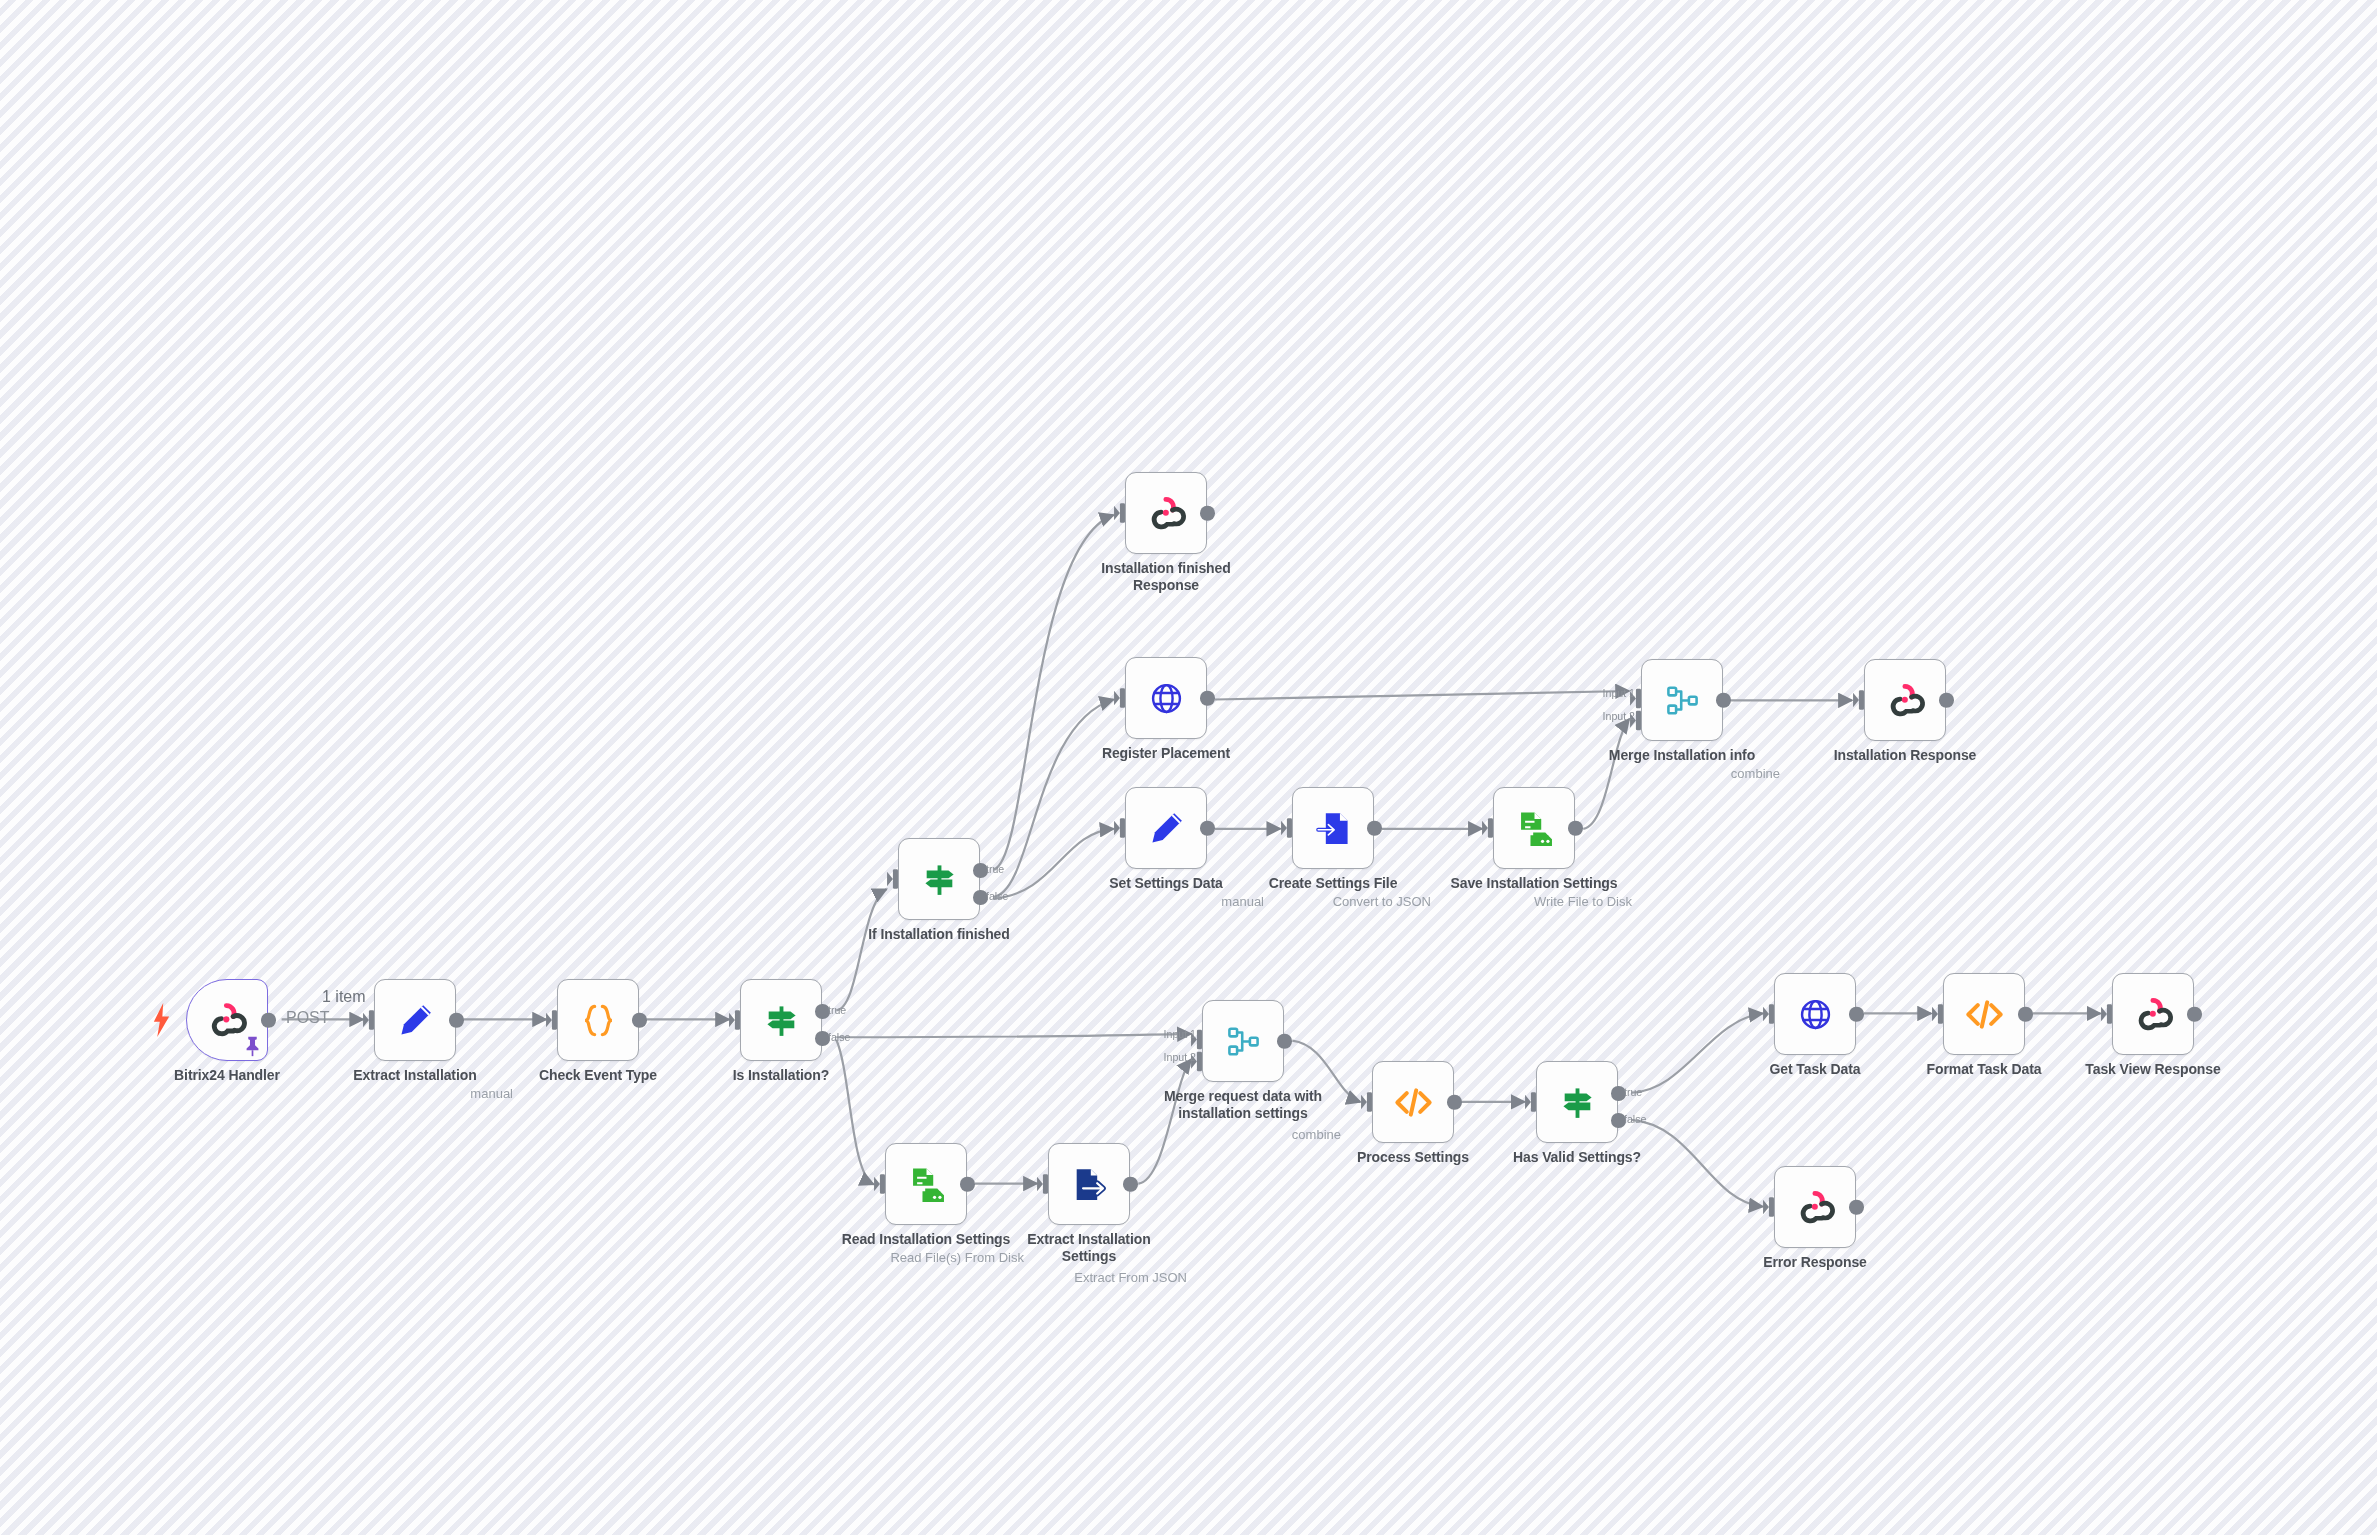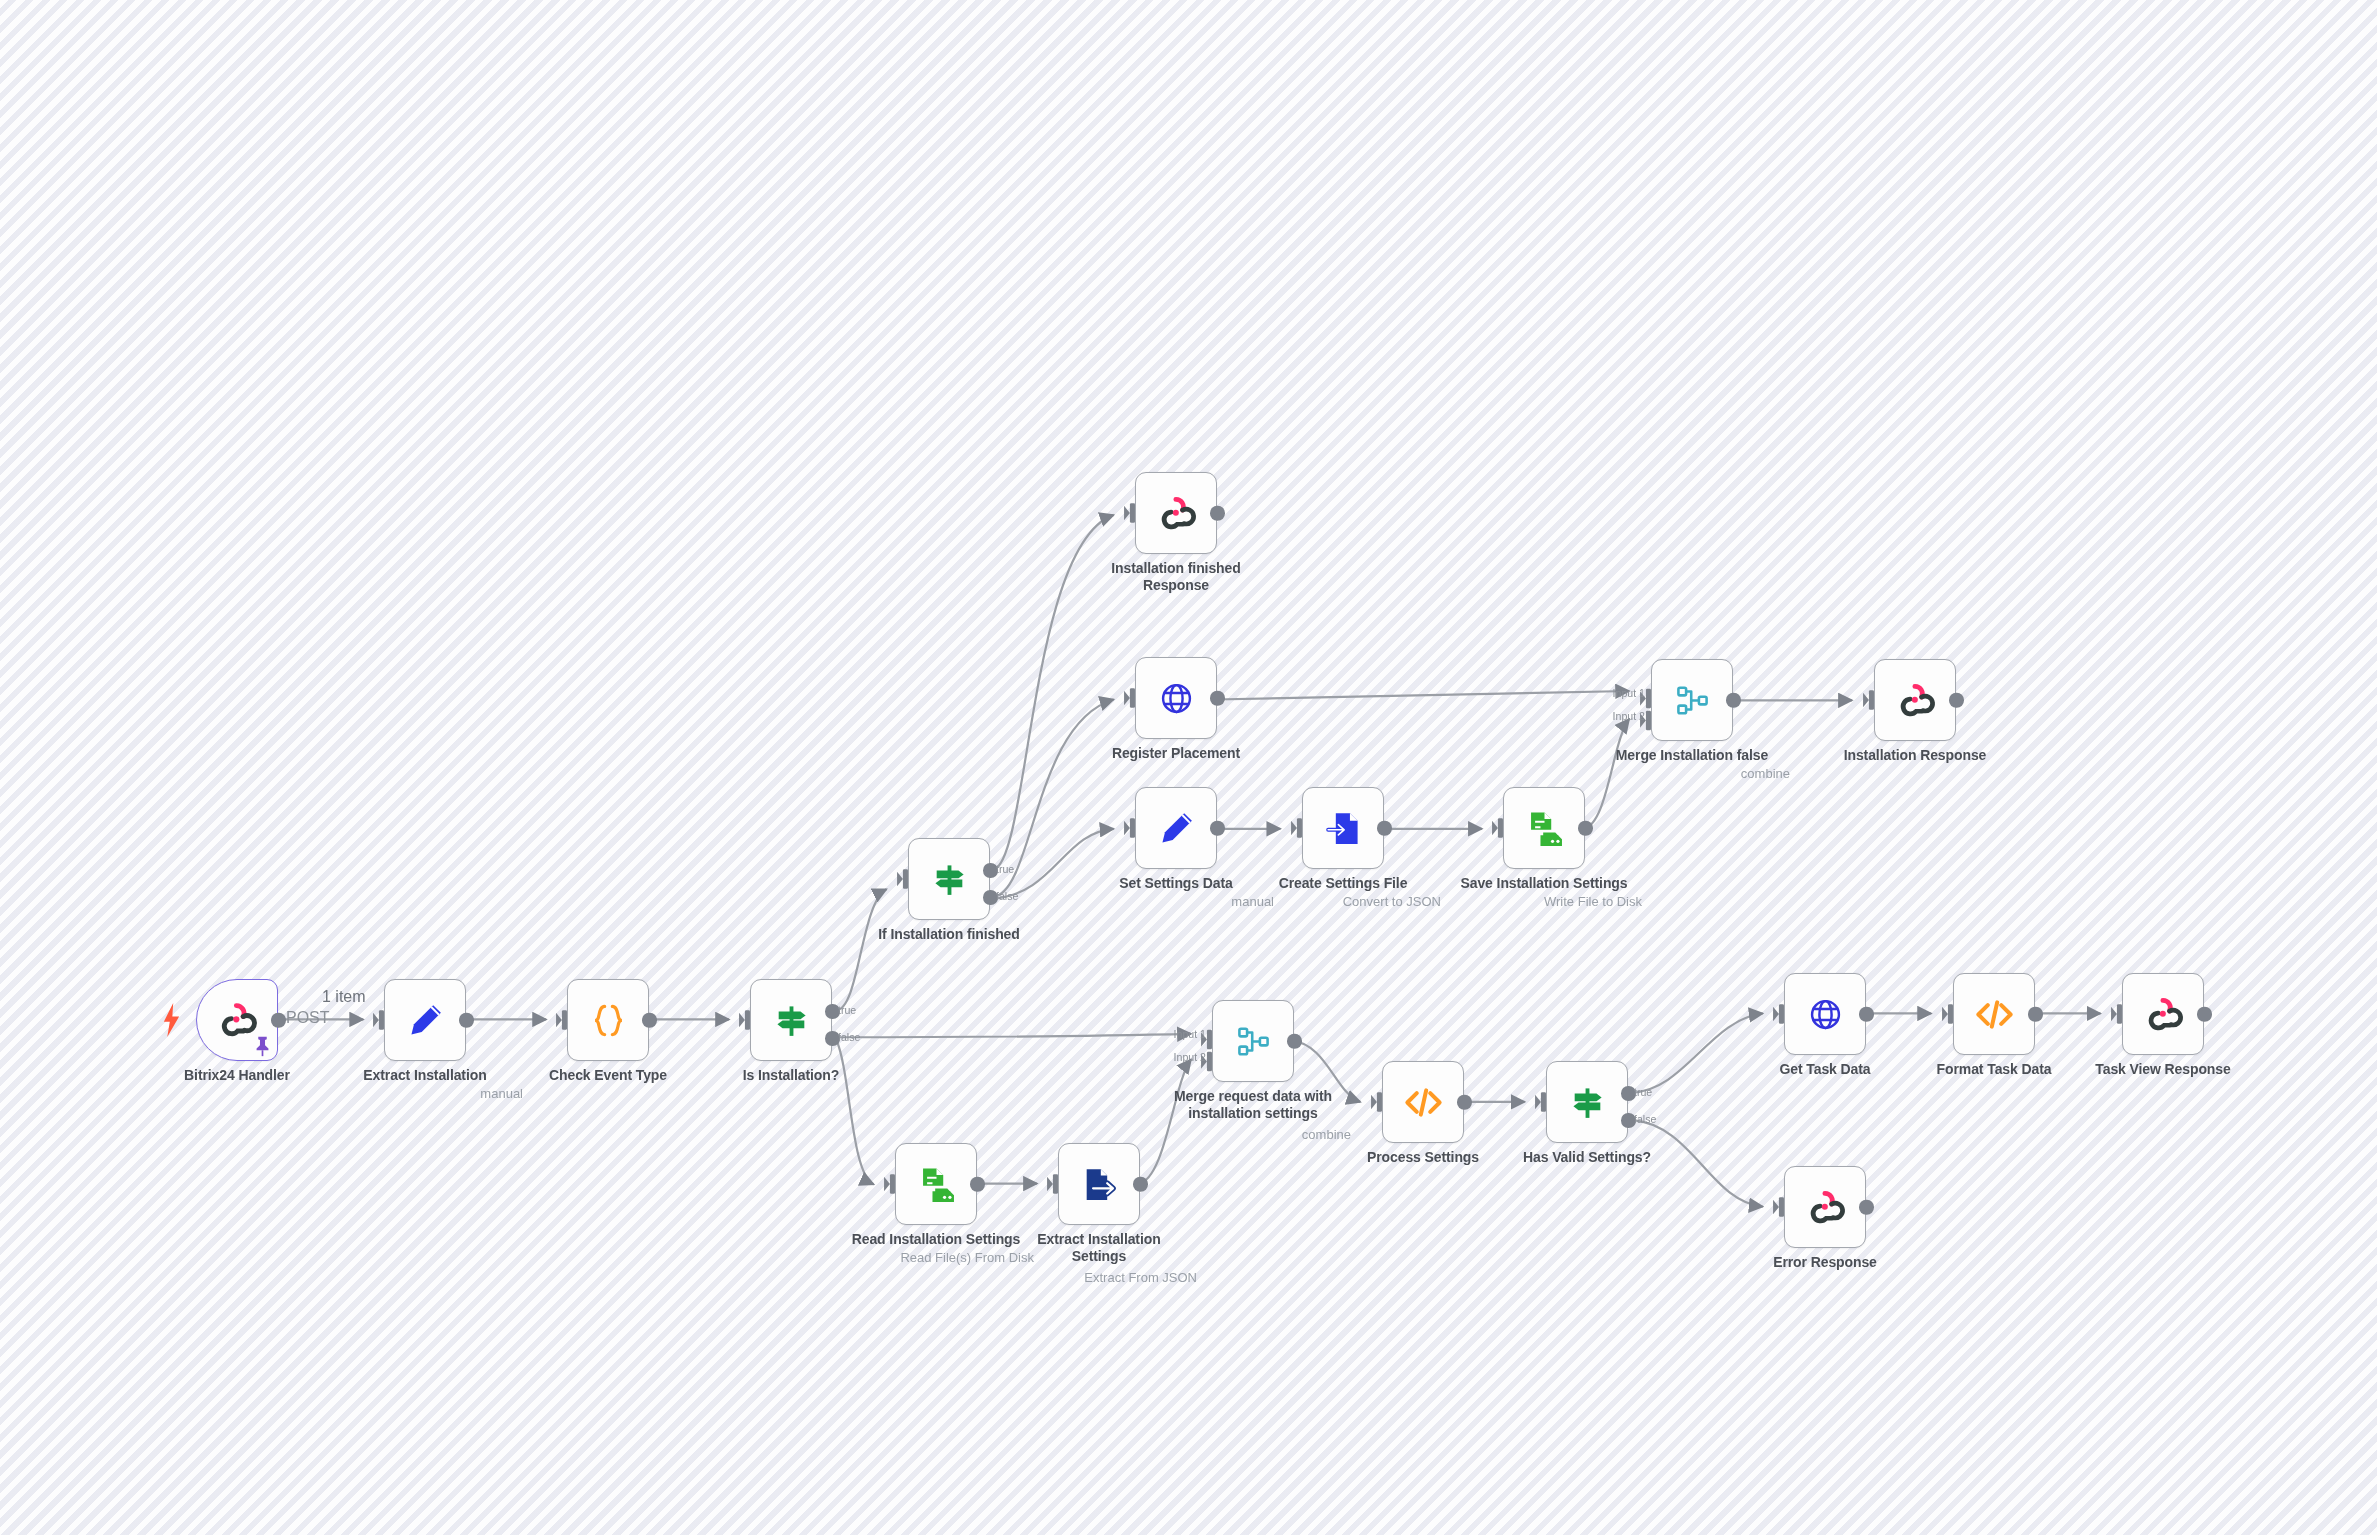--- a/index.html
+++ b/index.html
@@ -28,21 +28,21 @@
   .edge-path {
     fill: none;
     stroke: #9b9fa6;
     stroke-width: 2.6;
   }
   .edge-arrow { fill: #7e838c; }
 
   
   .node {
     position: absolute;
-    width: 82px; height: 82px; margin-left: 10px;
+    width: 82px; height: 82px;
   }
   .node-box {
     position: absolute;
     left: 0; top: 0;
     width: 82px; height: 82px;
     background: #fdfdfd;
     border: 1.7px solid #a4a8af;
     border-radius: 11px;
     display: flex;
     align-items: center;
@@ -386,21 +386,21 @@
     <div class="port-name pn-in2">Input 2</div>
     <div class="node-box">
       <svg class="icon" viewBox="0 0 64 64" width="41" height="41">
         <rect x="10" y="12" width="12" height="12" rx="2.5" fill="none" stroke="#3cadc4" stroke-width="4"></rect>
         <rect x="10" y="40" width="12" height="12" rx="2.5" fill="none" stroke="#3cadc4" stroke-width="4"></rect>
         <rect x="42" y="26" width="12" height="12" rx="2.5" fill="none" stroke="#3cadc4" stroke-width="4"></rect>
         <path d="M22 18 h8 v14 h12 M22 46 h8 v-14" fill="none" stroke="#3cadc4" stroke-width="4" stroke-linejoin="round"></path>
       </svg>
     </div>
     <div class="port-out"></div>
-    <div class="node-label">Merge Installation false</div>
+    <div class="node-label">Merge Installation info</div>
     <div class="node-sub s1">combine</div>
   </div>
 
   <div class="node" style="left:1864px; top:659px;padding-left:8px;">
     <div class="port-in"><svg width="11" height="21" viewBox="0 0 13 25">
           <path d="M0 4 L7 12.5 L0 21 Z" fill="#7e838c"></path>
           <rect x="7" y="1" width="6" height="23" rx="1.5" fill="#7e838c"></rect>
         </svg></div>
     <div class="node-box">
       <svg class="icon" viewBox="0 0 64 64" width="43" height="43">

